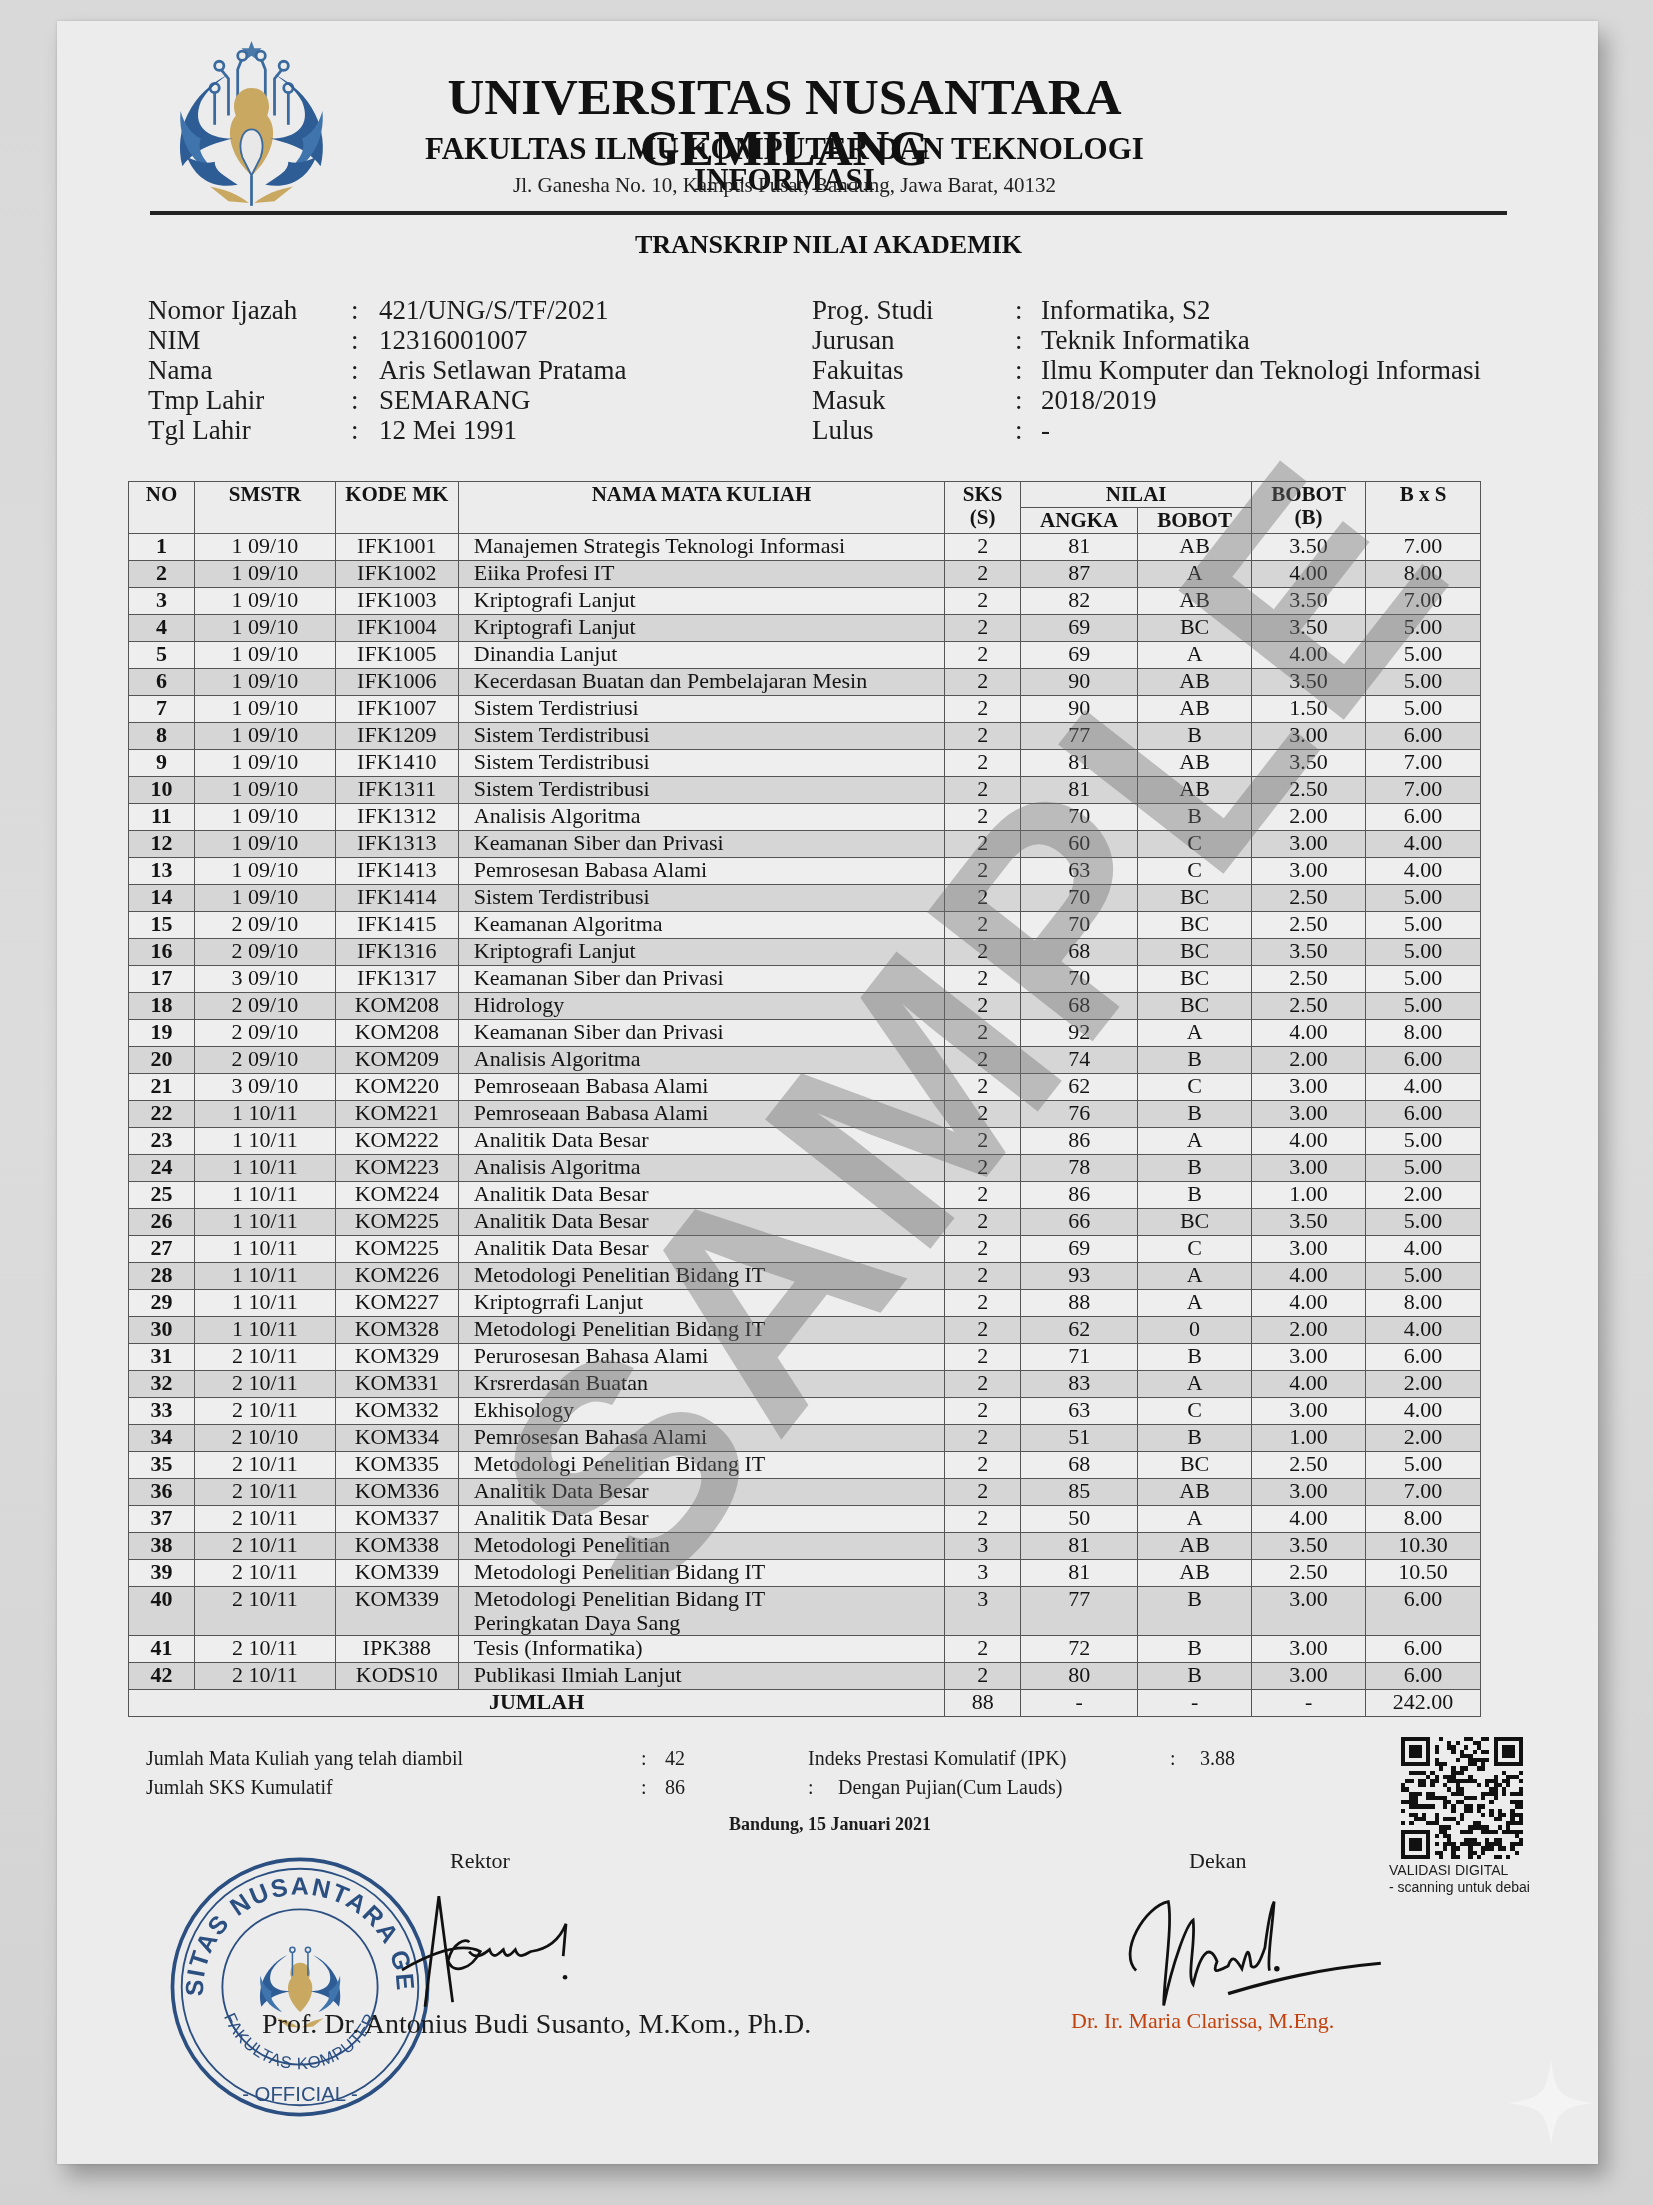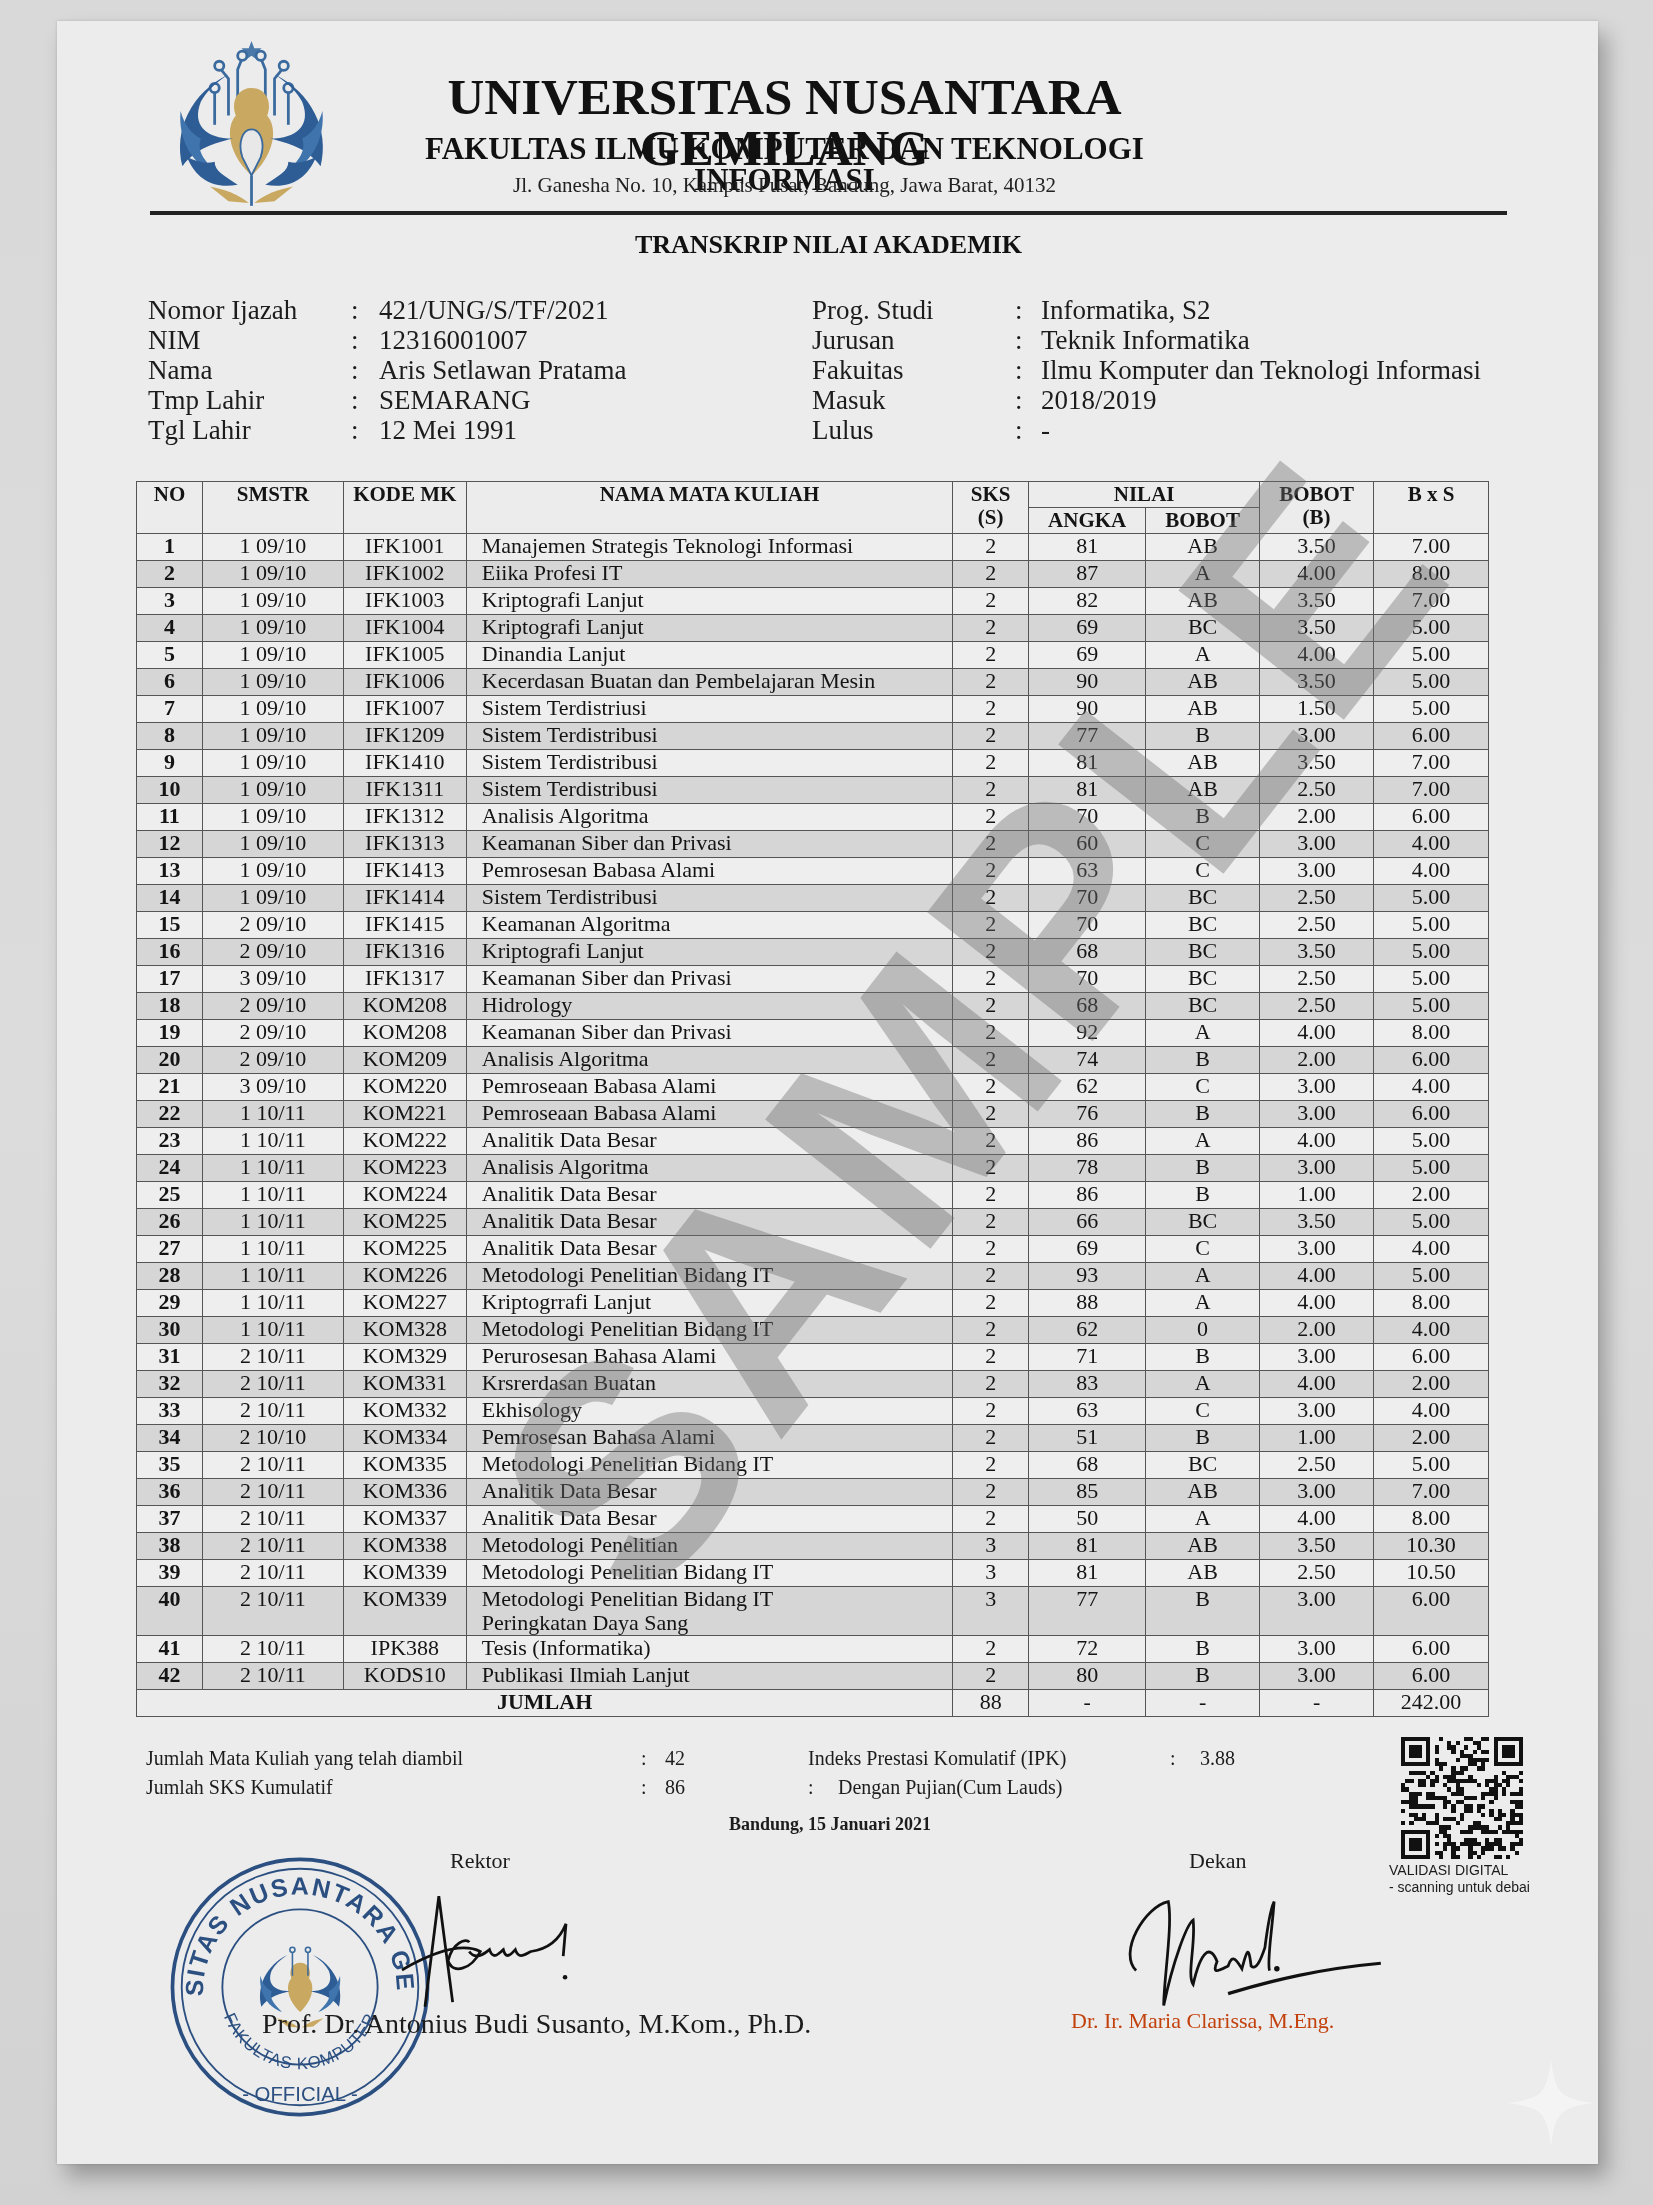--- a/index.html
+++ b/index.html
@@ -45,21 +45,21 @@
   .info-row { display: flex; height: 30px; white-space: nowrap; }
   .info-left { left: 148px; }
   .info-left .lbl { width: 203px; }
   .info-left .colon { width: 28px; }
   .info-right { left: 812px; }
   .info-right .lbl { width: 203px; }
   .info-right .colon { width: 26px; }
 
   
   table.grades {
-    position: absolute; left: 136px; top: 481px; width: 1353px;
+    position: absolute; left: 128px; top: 481px; width: 1353px;
     border-collapse: collapse;
     font-size: 22px; color: #141414;
   }
   table.grades th, table.grades td {
     border: 1.4px solid #555;
     padding: 0 5.5px;
     height: 27px;
     line-height: 24px;
     vertical-align: top;
   }

